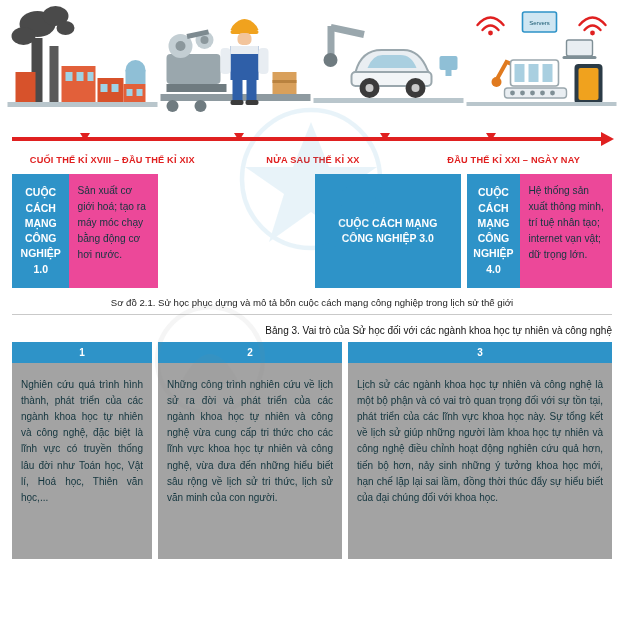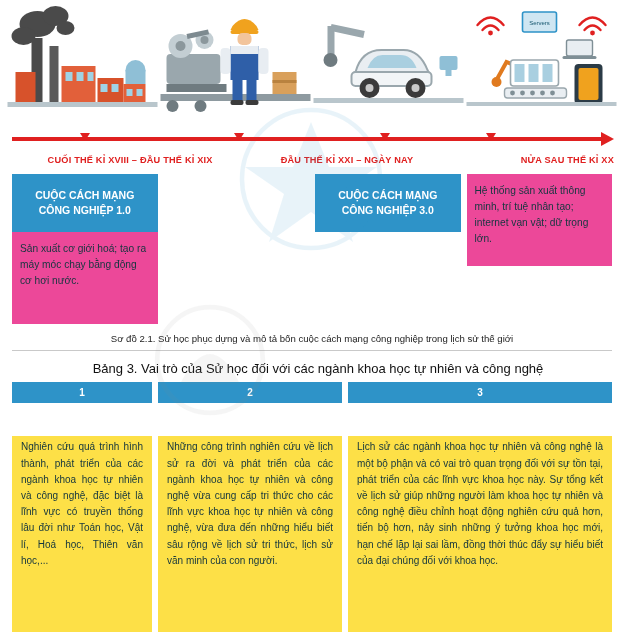--- a/index.html
+++ b/index.html
@@ -55,36 +55,36 @@
     border-top: 8px solid #e02020;
   }
 
   
   .eras {
     display: flex;
     padding: 6px 10px 4px 12px;
   }
   .era {
     flex: 1 1 0;
-    text-align: right;
+    text-align: center;
     color: #e02020;
     font-weight: bold;
     font-size: 9.2px;
     line-height: 1.35;
     letter-spacing: .2px;
     text-transform: uppercase;
   }
 
   
   .cards {
     display: flex;
     gap: 6px;
     padding: 4px 12px 0 12px;
   }
-  .card { flex: 1 1 0; display: flex; flex-direction: column; }
+  .card { flex: 1 1 0; display: flex; flex-direction: row; }
   .card .head2 {
     background: #2e93c8;
     color: #fff;
     font-weight: bold;
     font-size: 10.5px;
     line-height: 1.45;
     text-align: center;
     padding: 11px 6px;
     text-transform: uppercase;
     min-height: 58px;
@@ -102,22 +102,22 @@
   .caption {
     text-align: center;
     font-size: 9.6px;
     color: #222;
     padding: 9px 12px 4px 12px;
   }
   .divider {
     height: 1px; background: #c9c9c9; margin: 2px 12px 0 12px;
   }
   .table-title {
-    text-align: center;
-    font-size: 13px;
+    text-align: right;
+    font-size: 10px;
     color: #111;
     padding: 10px 12px 6px 24px;
   }
 
   
   .tbl {
     display: flex;
     gap: 6px;
     padding: 0 12px;
   }
@@ -126,29 +126,28 @@
   .col-3 { flex: 1 1 auto; }
   .tbl .th {
     background: #2e93c8;
     color: #fff;
     font-weight: bold;
     font-size: 10px;
     text-align: center;
     padding: 5px 4px;
   }
   .tbl .td {
-    background: #fde047;
+    background: #a3a3a3;
     color: #12343d;
     font-size: 10px;
     line-height: 1.62;
-    padding: 3px 9px 12px 9px;
+    padding: 14px 9px 12px 9px;
     text-align: justify;
     text-justify: inter-word;
     height: 196px;
-    margin-top: 33px;
   }
 
   
   .watermark {
     position: absolute;
     left: 236px; top: 104px;
     width: 150px; height: 150px;
     opacity: .10;
     pointer-events: none;
   }
@@ -323,35 +322,36 @@
     <div class="bar"></div>
     <div class="tickdot" style="left:68px"></div>
     <div class="tickdot" style="left:222px"></div>
     <div class="tickdot" style="left:368px"></div>
     <div class="tickdot" style="left:474px"></div>
     <div class="head"></div>
   </div>
 
   <div class="eras">
     <div class="era">CUỐI THẾ KỈ XVIII – ĐẦU THẾ KỈ XIX</div>
+    <div class="era">NỬA SAU THẾ KỈ XX</div>
     <div class="era">ĐẦU THẾ KỈ XXI – NGÀY NAY</div>
-    <div class="era">NỬA SAU THẾ KỈ XX</div>
   </div>
 
   <div class="cards">
     <div class="card">
       <div class="head2">CUỘC CÁCH MẠNG CÔNG NGHIỆP 1.0</div>
       <div class="body2">Sản xuất cơ giới hoá; tạo ra máy móc chạy bằng động cơ hơi nước.</div>
     </div>
     <div class="card">
     </div>
     <div class="card">
       <div class="head2">CUỘC CÁCH MẠNG CÔNG NGHIỆP 3.0</div>
     </div>
     <div class="card">
+      <div class="head2">CUỘC CÁCH MẠNG CÔNG NGHIỆP 4.0</div>
       <div class="body2">Hệ thống sản xuất thông minh, trí tuệ nhân tạo; internet vạn vật; dữ trọng lớn.</div>
     </div>
   </div>
 
   <div class="caption">Sơ đồ 2.1. Sử học phục dựng và mô tả bốn cuộc cách mạng công nghiệp trong lịch sử thế giới</div>
   <div class="divider"></div>
 
   <div class="table-title">Bảng 3. Vai trò của Sử học đối với các ngành khoa học tự nhiên và công nghệ</div>
 
   <div class="tbl">

